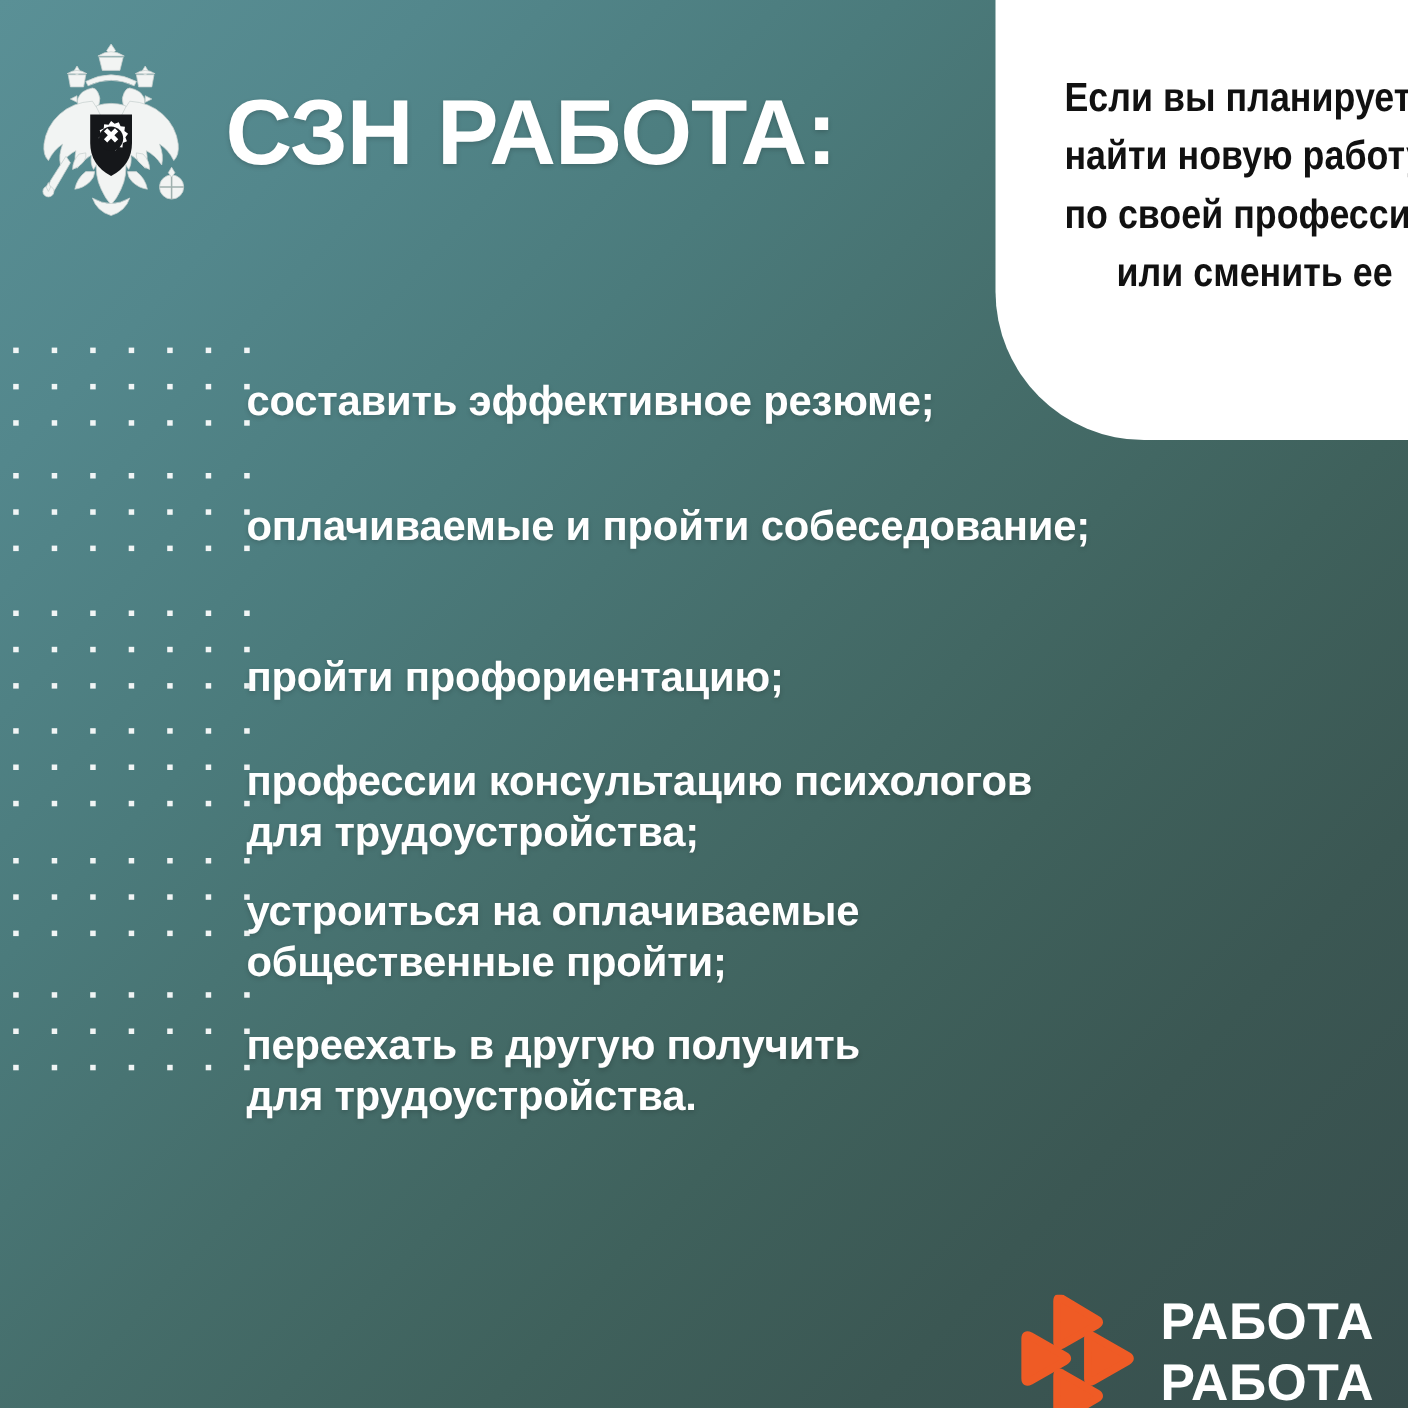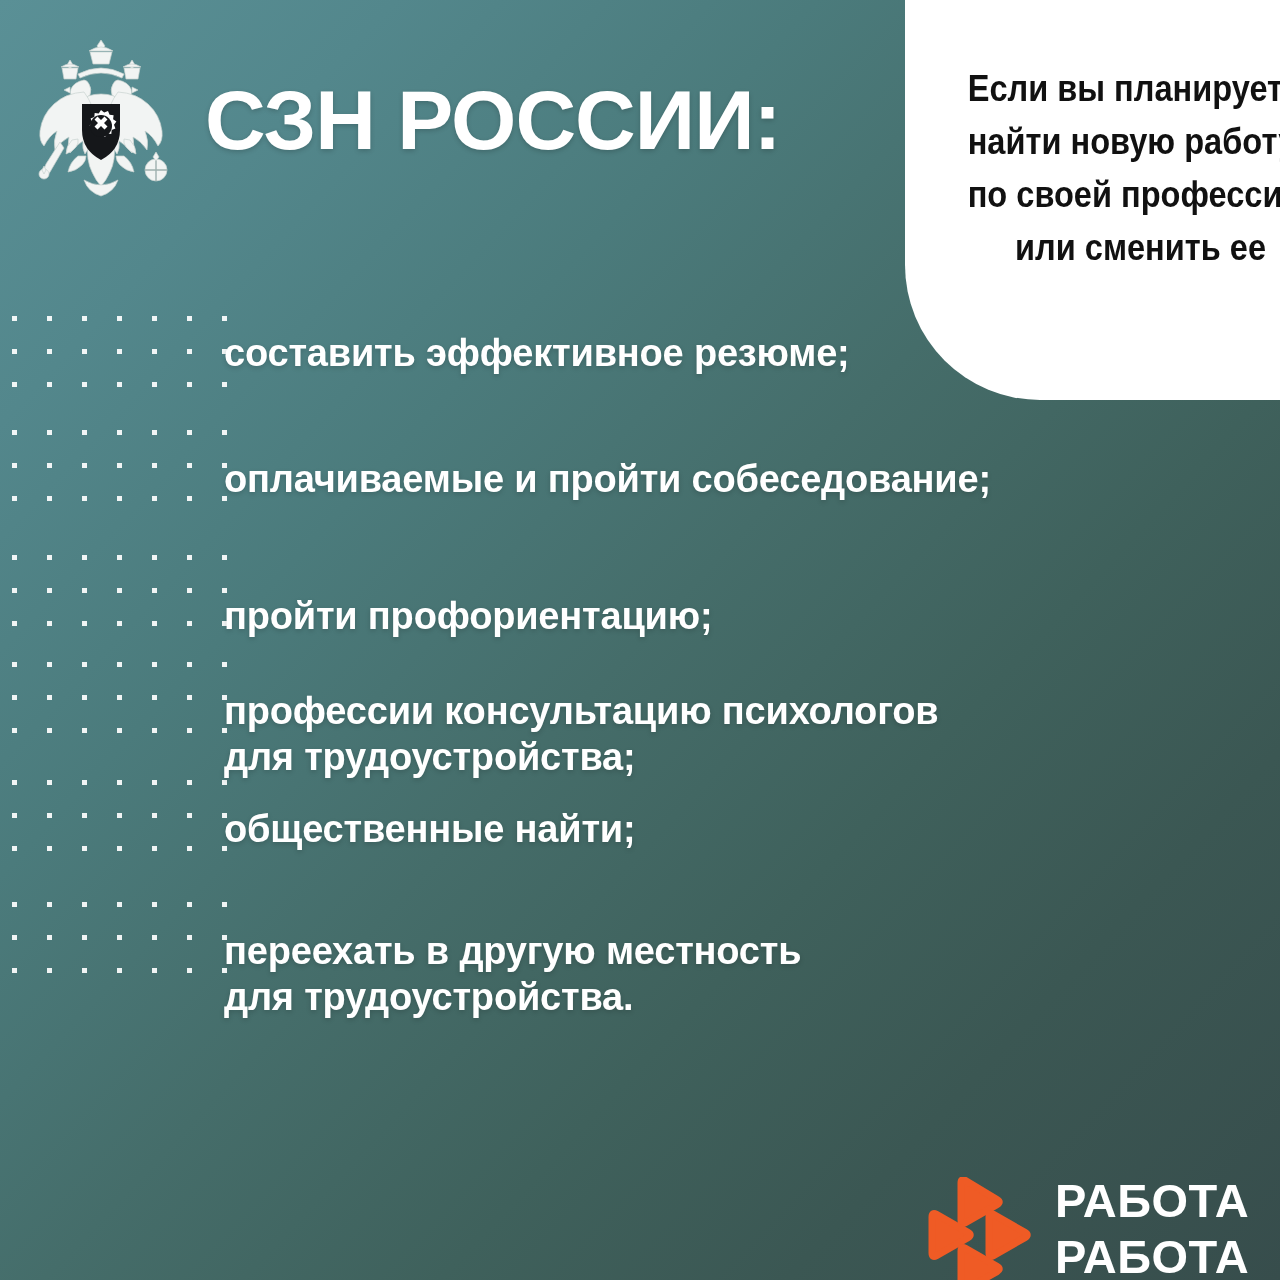--- a/index.html
+++ b/index.html
@@ -380,48 +380,49 @@
       <path d="M56 70 h38 v26 q0 20 -19 30 q-19-10 -19-30z" fill="#15171a"></path>
 
       <g fill="#ffffff">
         <path d="M75 76 l3.2 2.4 3.8-1.3 1.6 3.7 4 .4 -.5 4 3.3 2.3 -2.4 3.2 1.4 3.8 -3.7 1.6 -.4 4 -4-.5 -2.3 3.3 -3.2-2.4 -3.8 1.4 -1.6-3.7 -4-.4 .5-4 -3.3-2.3 2.4-3.2 -1.4-3.8 3.7-1.6 .4-4 4 .5z"></path>
         <circle cx="75" cy="92" r="11" fill="#15171a"></circle>
         <path d="M68.5 85.5 l3-3 3.5 3.5 3.5-3.5 3 3 -3.5 3.5 3.5 3.5 -3 3 -3.5-3.5 -3.5 3.5 -3-3 3.5-3.5z"></path>
       </g>
     </svg>
   </div>
 
-  <div class="heading">СЗН РОССИИ:</div>
+  <div class="heading">СЗН РАБОТА:</div>
 
   <div class="callout">
     <span class="callout-line">Если вы планируете</span>
     <span class="callout-line">найти новую работу</span>
     <span class="callout-line">по своей профессии</span>
     <span class="callout-line">или сменить ее</span>
   </div>
 
   <div class="list">
-    <div class="list-item" style="top:14px">
+    <div class="list-item" style="top:26px">
       <span class="ln">составить эффективное резюме;</span>
     </div>
     <div class="list-item" style="top:140px">
       <span class="ln">оплачиваемые и пройти собеседование;</span>
     </div>
     <div class="list-item" style="top:277px">
       <span class="ln">пройти профориентацию;</span>
     </div>
     <div class="list-item" style="top:372px">
       <span class="ln">профессии консультацию психологов</span>
       <span class="ln">для трудоустройства;</span>
     </div>
     <div class="list-item" style="top:490px">
-      <span class="ln">общественные найти;</span>
+      <span class="ln">устроиться на оплачиваемые</span>
+      <span class="ln">общественные пройти;</span>
     </div>
     <div class="list-item" style="top:612px">
-      <span class="ln">переехать в другую местность</span>
+      <span class="ln">переехать в другую получить</span>
       <span class="ln">для трудоустройства.</span>
     </div>
   </div>
 
   <div class="logo">
     <div class="logo-mark">
       <svg viewBox="0 0 118 112" xmlns="http://www.w3.org/2000/svg">
         <g fill="#ef5b25">
 
           <path d="M36 6 q0-5 4.5-2.6 L72 22.4 q4.5 2.6 0 5.2 L40.5 45.6 Q36 48 36 43z" stroke="#ef5b25" stroke-width="7" stroke-linejoin="round"></path>

